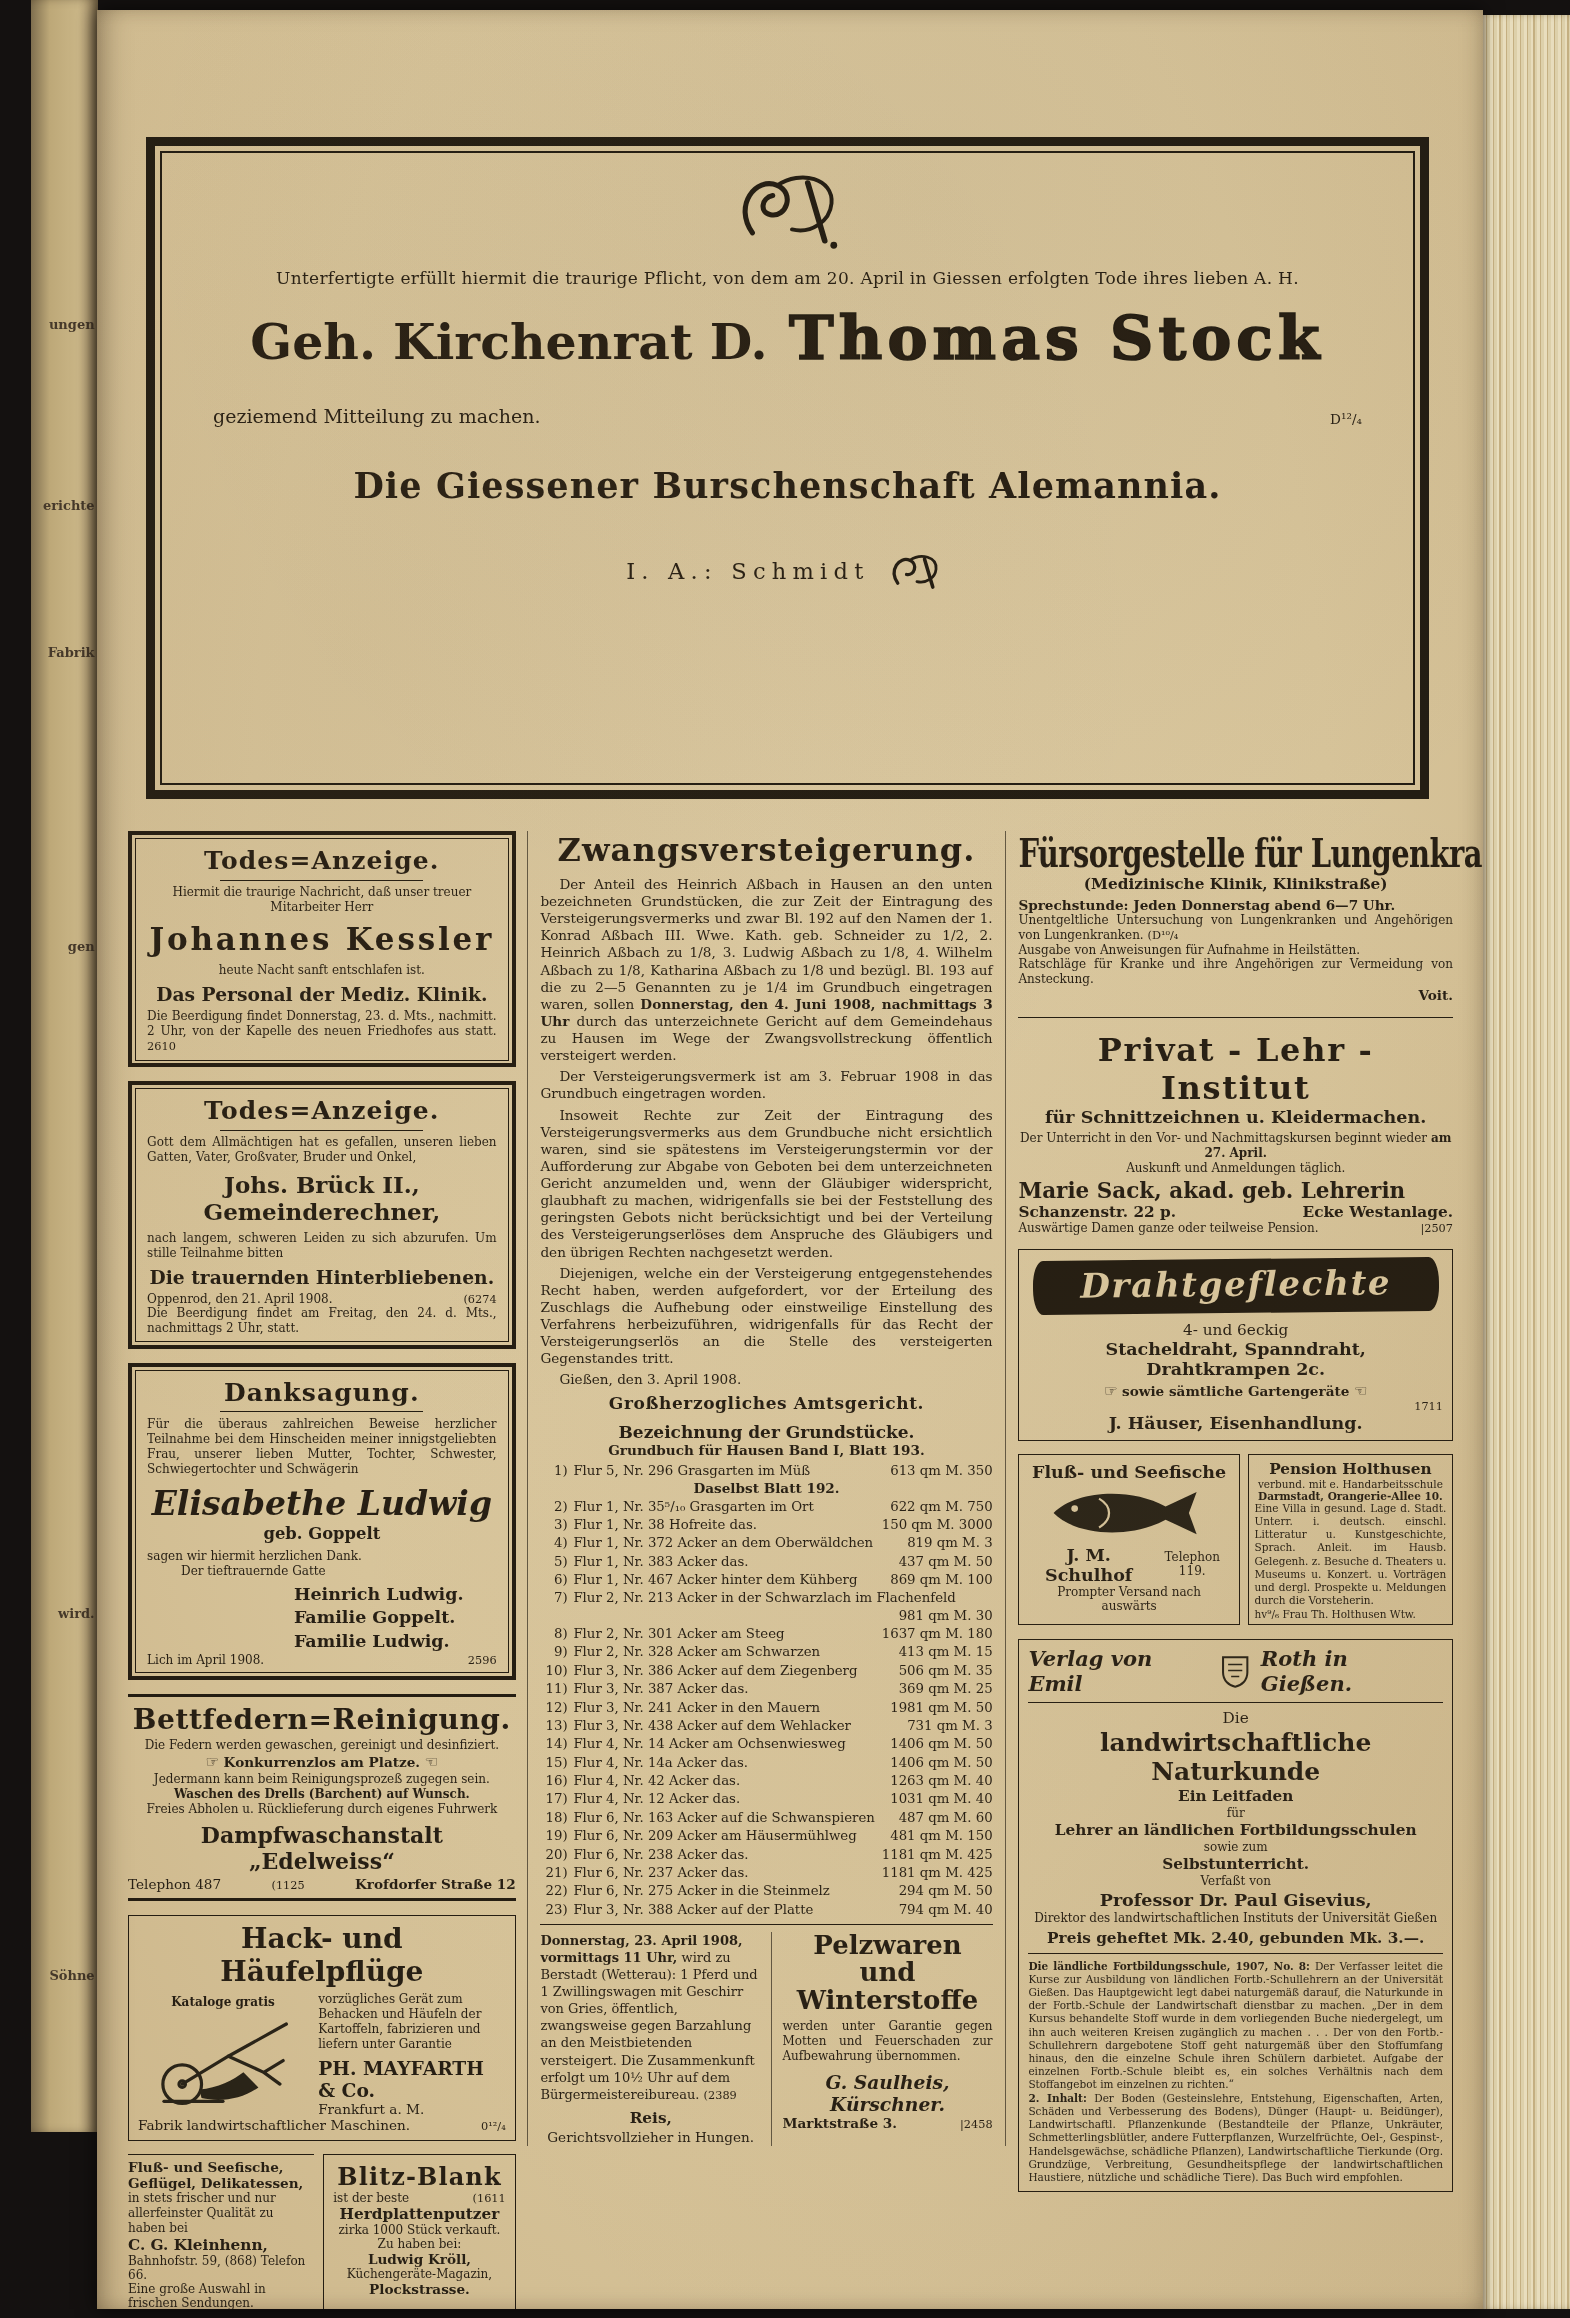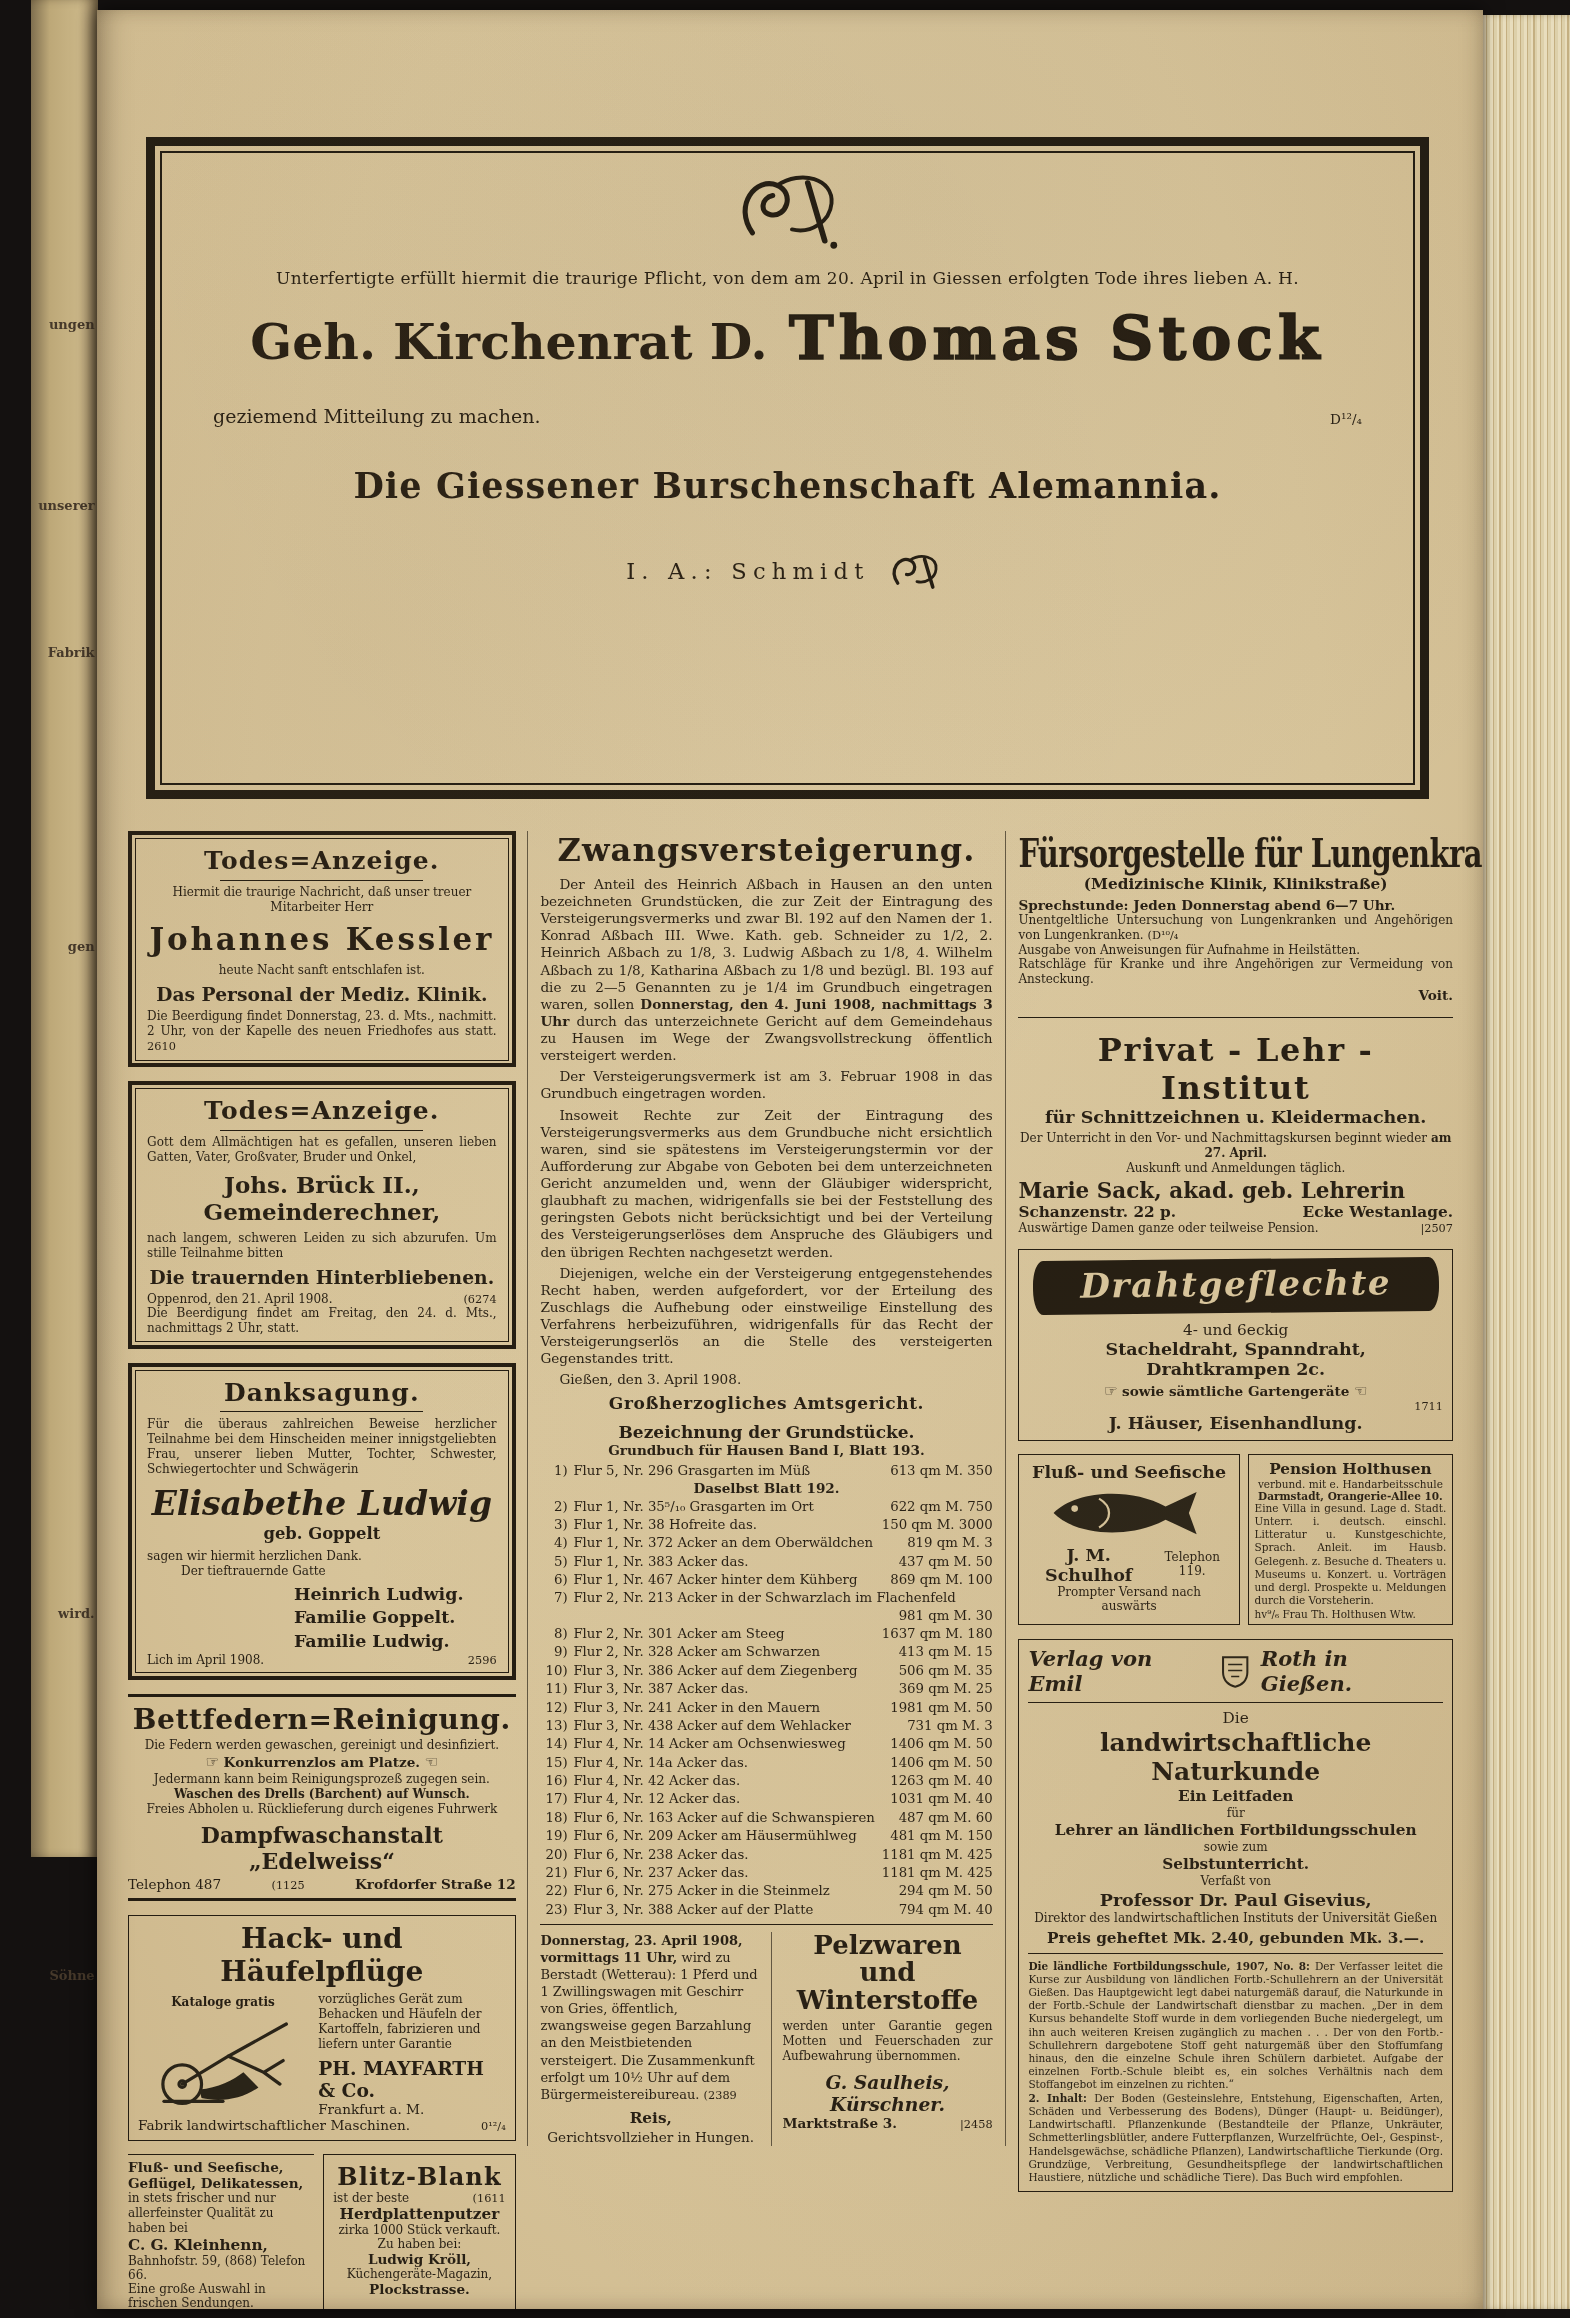--- a/index.html
+++ b/index.html
@@ -1,20 +1,20 @@
 <!DOCTYPE html>
 <html lang="de" style="font-size:9px"><head>
 <meta charset="utf-8">
 <style>
   *{box-sizing:border-box;margin:0;padding:0}
   html,body{width:1571px;height:2319px}
   body{position:relative;background:#141110;font-family:"DejaVu Serif","Liberation Serif",serif;color:#271f14;overflow:hidden}
 
   
-  .prev-edge{position:absolute;left:31px;top:0;width:67px;height:1857px;
+  .prev-edge{position:absolute;left:31px;top:0;width:67px;height:2132px;
     background:linear-gradient(90deg,#7f6f4f,#bda878 28%,#cab687 70%,#b29c72);
     box-shadow:inset -9px 0 11.3px -4.5px rgba(25,15,5,.6)}
   .frag{position:absolute;right:3.4px;font-size:13px;font-weight:700;color:#46392a;white-space:nowrap}
   .fore-edges{position:absolute;left:1483px;top:14.7px;width:88px;height:2294px;
     background:repeating-linear-gradient(90deg,#e8ddbd 0 2.8px,#c4af81 2.8px 4px,#ddd0aa 4px 6.8px);
     box-shadow:inset 5.7px 0 9px -3.4px rgba(40,25,10,.55)}
   .page{position:absolute;left:97px;top:10.2px;width:1386px;height:2299px;overflow:hidden;
     background:radial-gradient(ellipse at 50% 38%,#dccaa2 0%,#d7c49a 55%,#ccb68a 100%);
     box-shadow:inset 16px 0 31px -14.7px rgba(50,35,18,.55),inset -10.2px 0 24px -12.4px rgba(50,35,18,.4),0 0 19px rgba(0,0,0,.65)}
   .page::after{content:"";position:absolute;inset:0;pointer-events:none;background:
@@ -113,21 +113,21 @@
   .verlag-head{display:flex;justify-content:center;align-items:center;gap:9px;font-size:21px}
   .verlag-title{font-size:25px;font-weight:700;margin:1.1px 0}
   .verlag .center{margin-bottom:1.1px}
   .price{margin:4.5px 0 5.7px}
 </style>
 </head>
 <body>
 
 <div class="prev-edge">
   <span class="frag" style="top:317px">ungen</span>
-  <span class="frag" style="top:498px">unserer</span>
+  <span class="frag" style="top:498px">erichte</span>
   <span class="frag" style="top:645px">Fabrik</span>
   <span class="frag" style="top:939px">gen</span>
   <span class="frag" style="top:1606px">wird.</span>
   <span class="frag" style="top:1968px">Söhne</span>
 </div>
 
 <div class="page">
 
   <div class="top-box">
     <div class="top-box-in">

